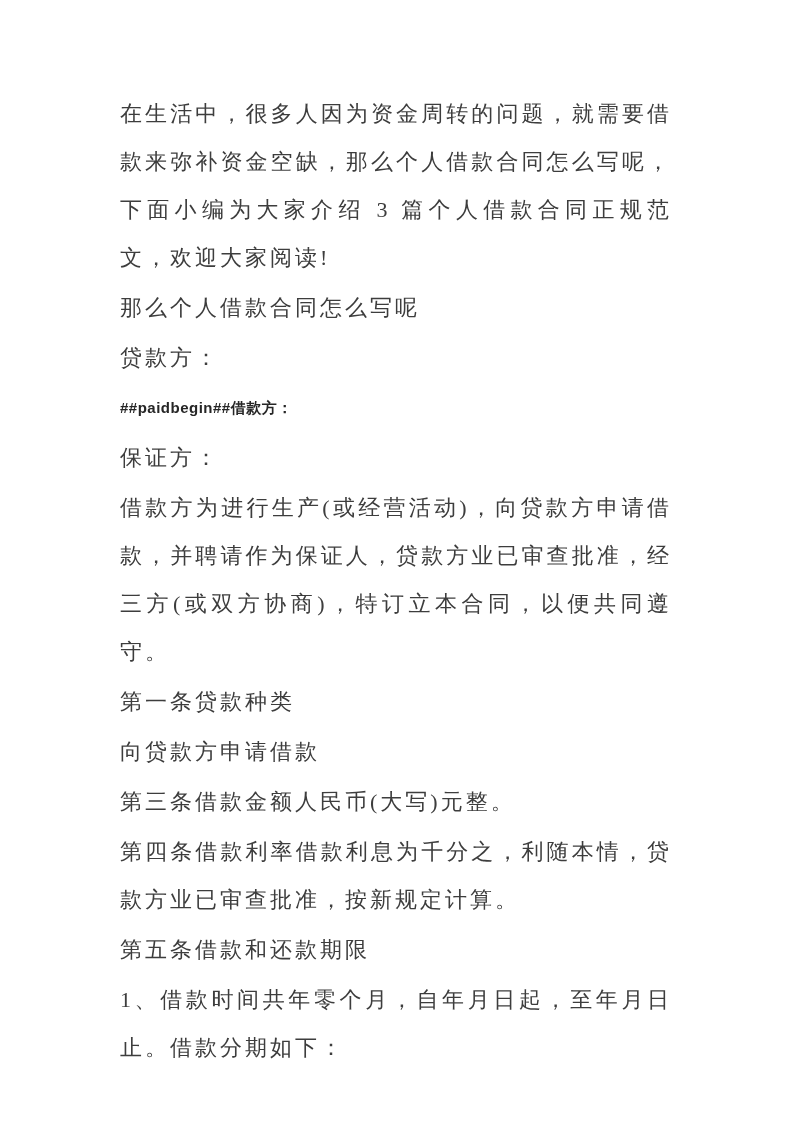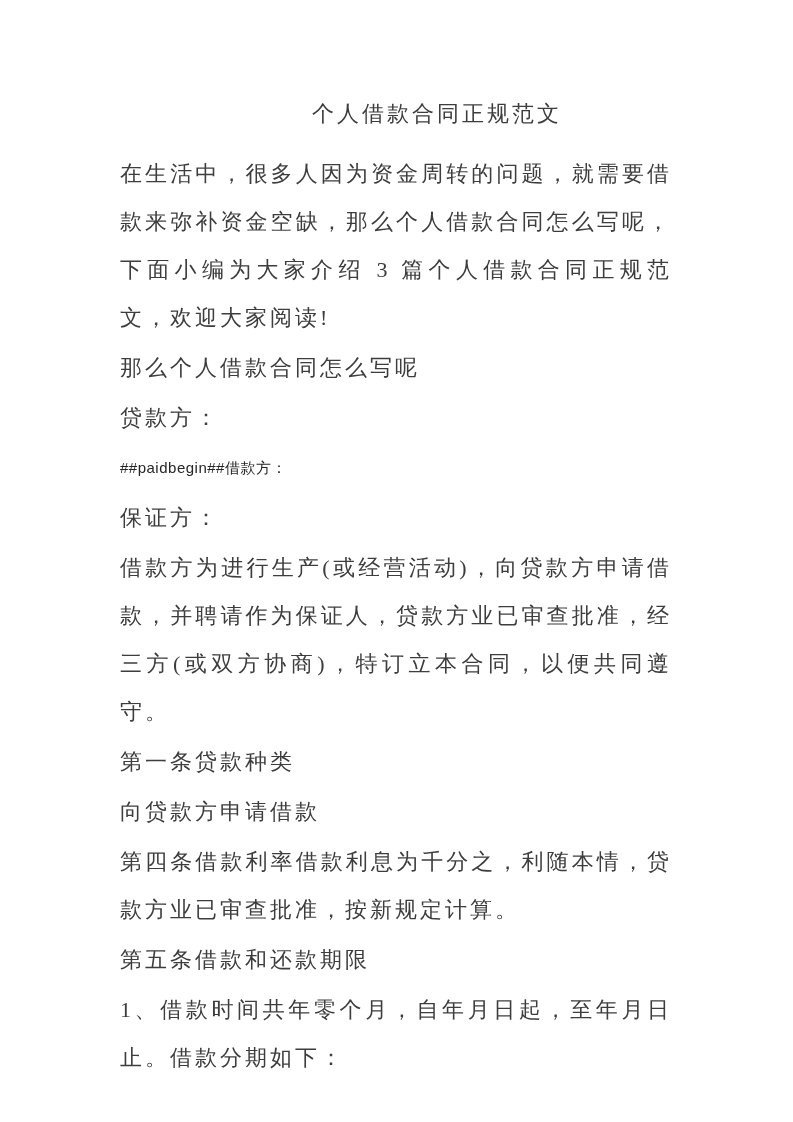--- a/index.html
+++ b/index.html
@@ -27,36 +27,36 @@
       word-break: break-all;
     }
     .doc-title {
       text-align: center !important;
       padding-left: 82px;
       margin-bottom: 12px !important;
       letter-spacing: 3px;
     }
     .paid-line {
       font-family: "Liberation Sans", "DejaVu Sans", sans-serif;
-      font-weight: 400;
+      font-weight: 700;
       font-size: 15px;
       color: #262626;
       letter-spacing: 0.5px !important;
       text-align: left !important;
     }
   </style>
 </head>
 <body>
 
 <div class="page">
-  <p class="doc-title">个人借款合同正规范文</p>
   <p>在生活中，很多人因为资金周转的问题，就需要借款来弥补资金空缺，那么个人借款合同怎么写呢，下面小编为大家介绍 3 篇个人借款合同正规范文，欢迎大家阅读!</p>
   <p>那么个人借款合同怎么写呢</p>
   <p>贷款方：</p>
   <p class="paid-line">##paidbegin##借款方：</p>
   <p>保证方：</p>
   <p>借款方为进行生产(或经营活动)，向贷款方申请借款，并聘请作为保证人，贷款方业已审查批准，经三方(或双方协商)，特订立本合同，以便共同遵守。</p>
   <p>第一条贷款种类</p>
   <p>向贷款方申请借款</p>
+  <p>第三条借款金额人民币(大写)元整。</p>
   <p>第四条借款利率借款利息为千分之，利随本情，贷款方业已审查批准，按新规定计算。</p>
   <p>第五条借款和还款期限</p>
   <p>1、借款时间共年零个月，自年月日起，至年月日止。借款分期如下：</p>
 </div>
 
 </body></html>

